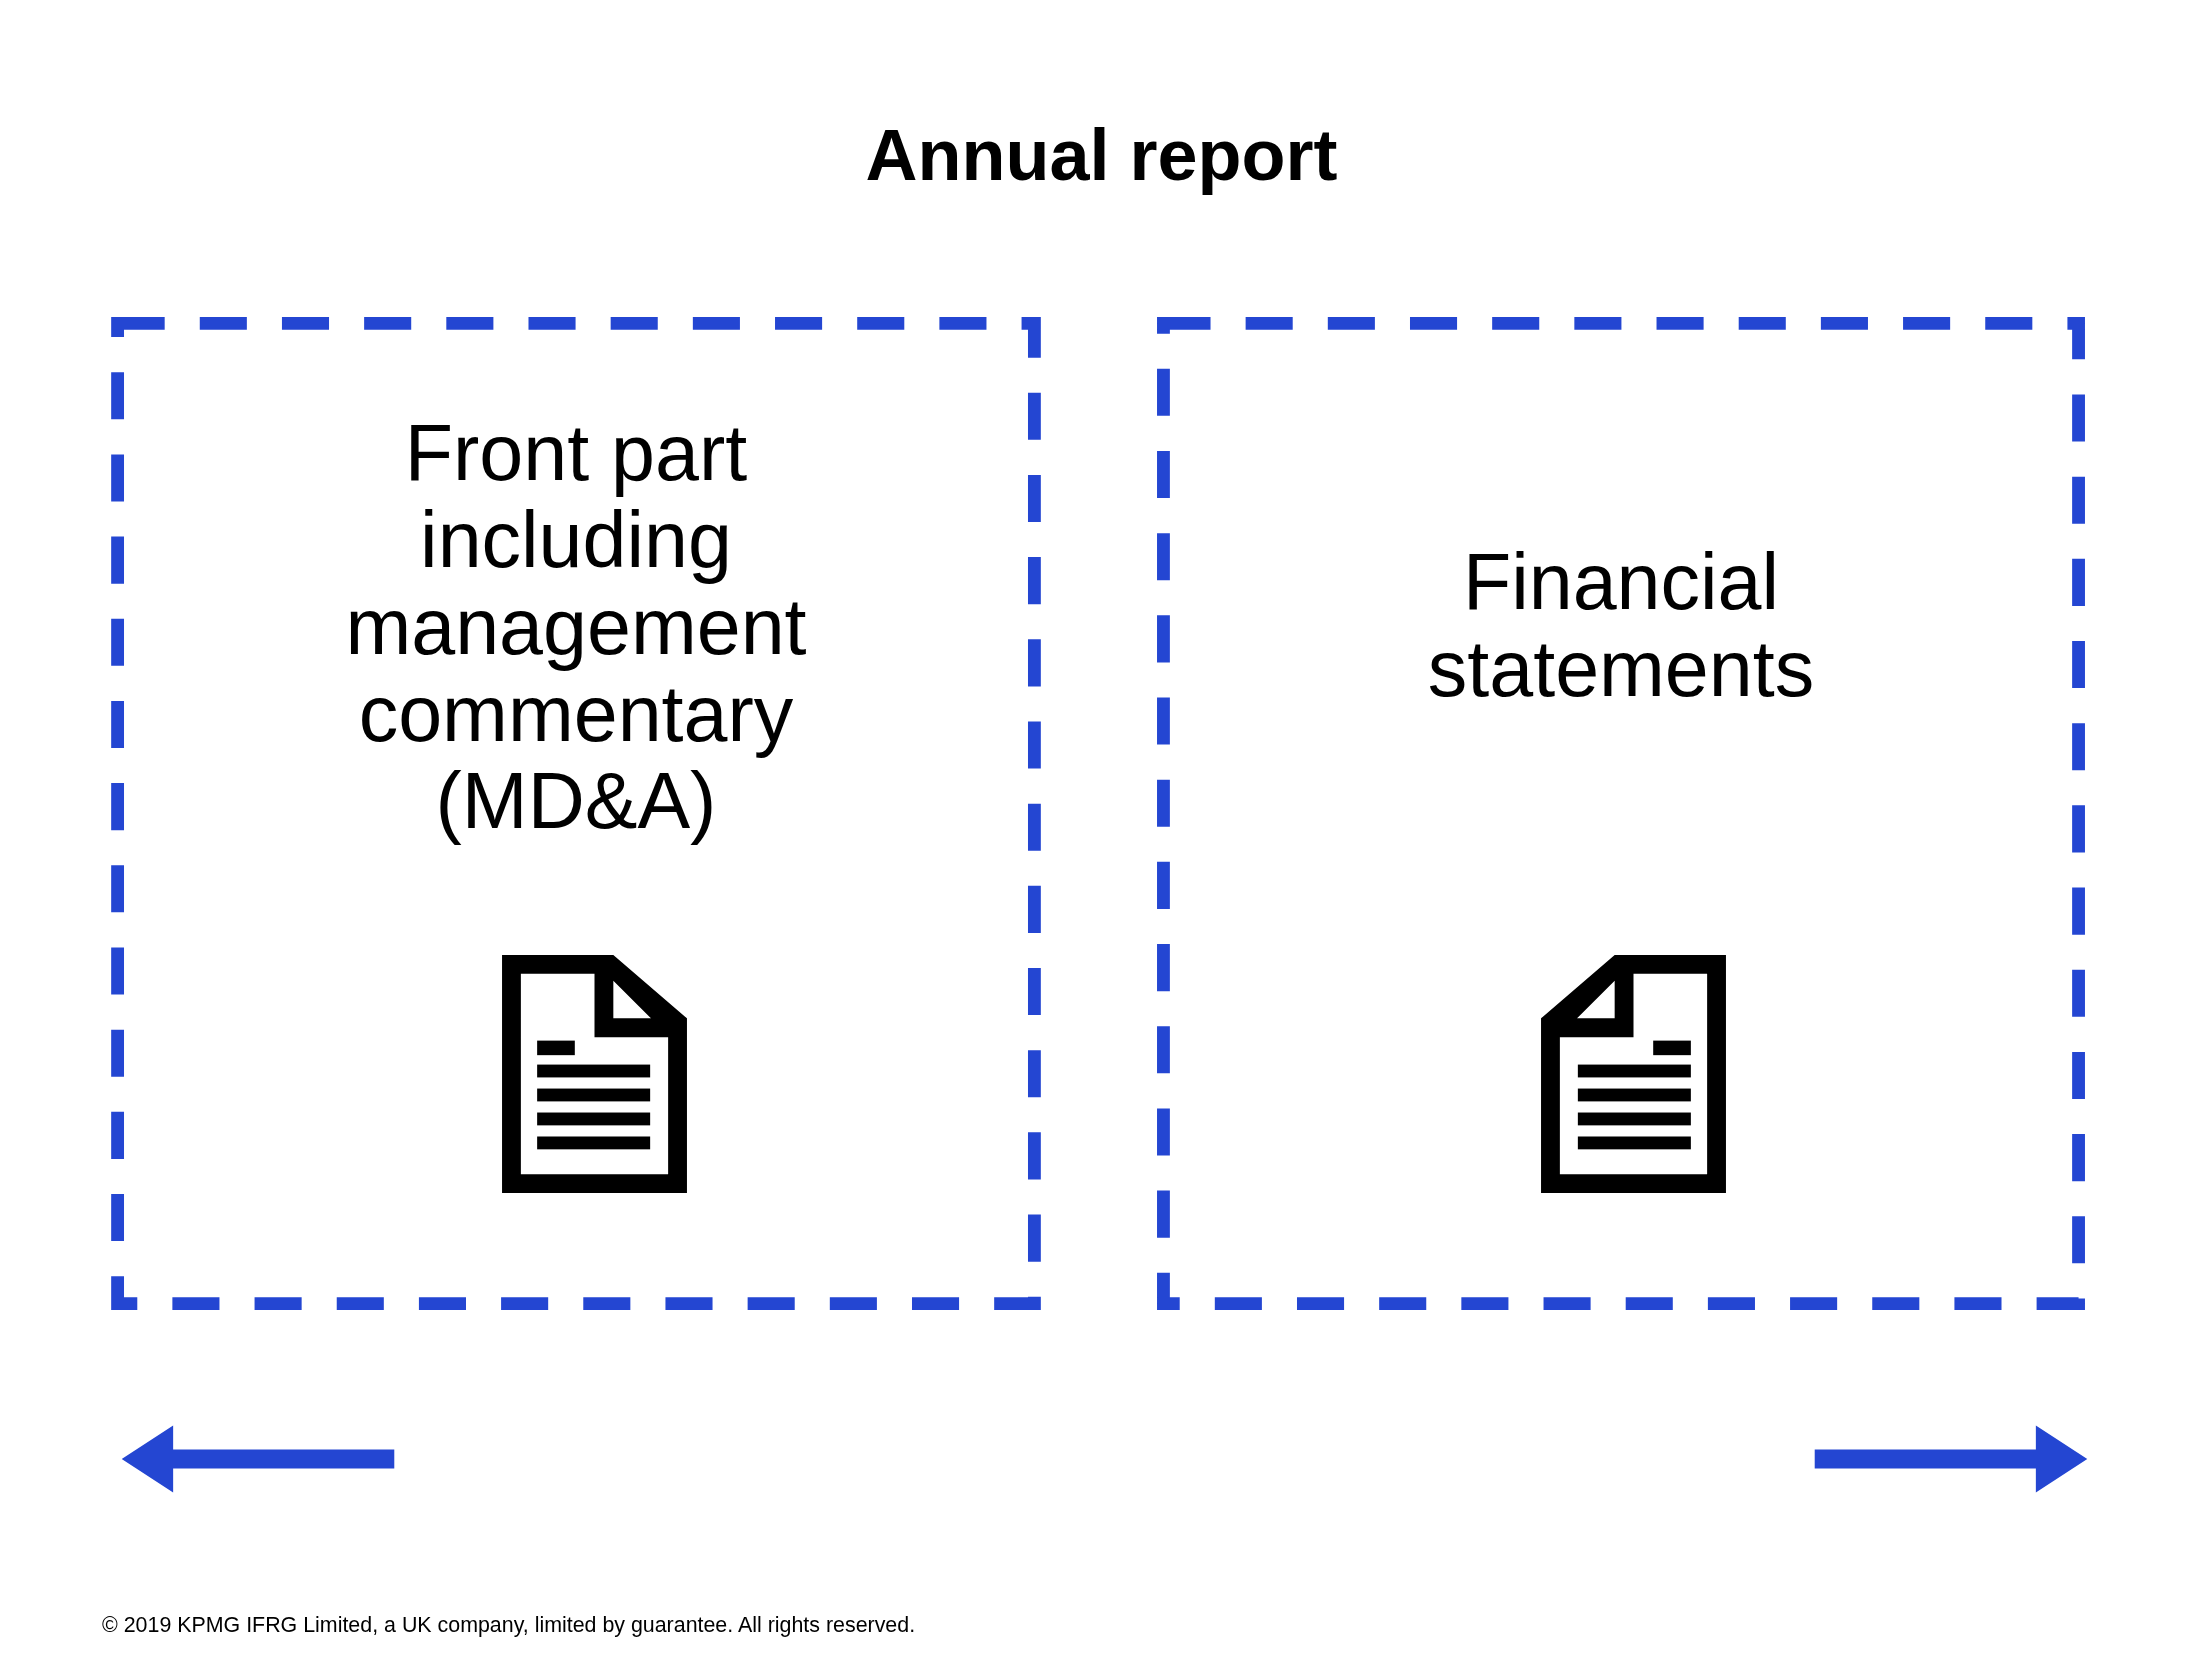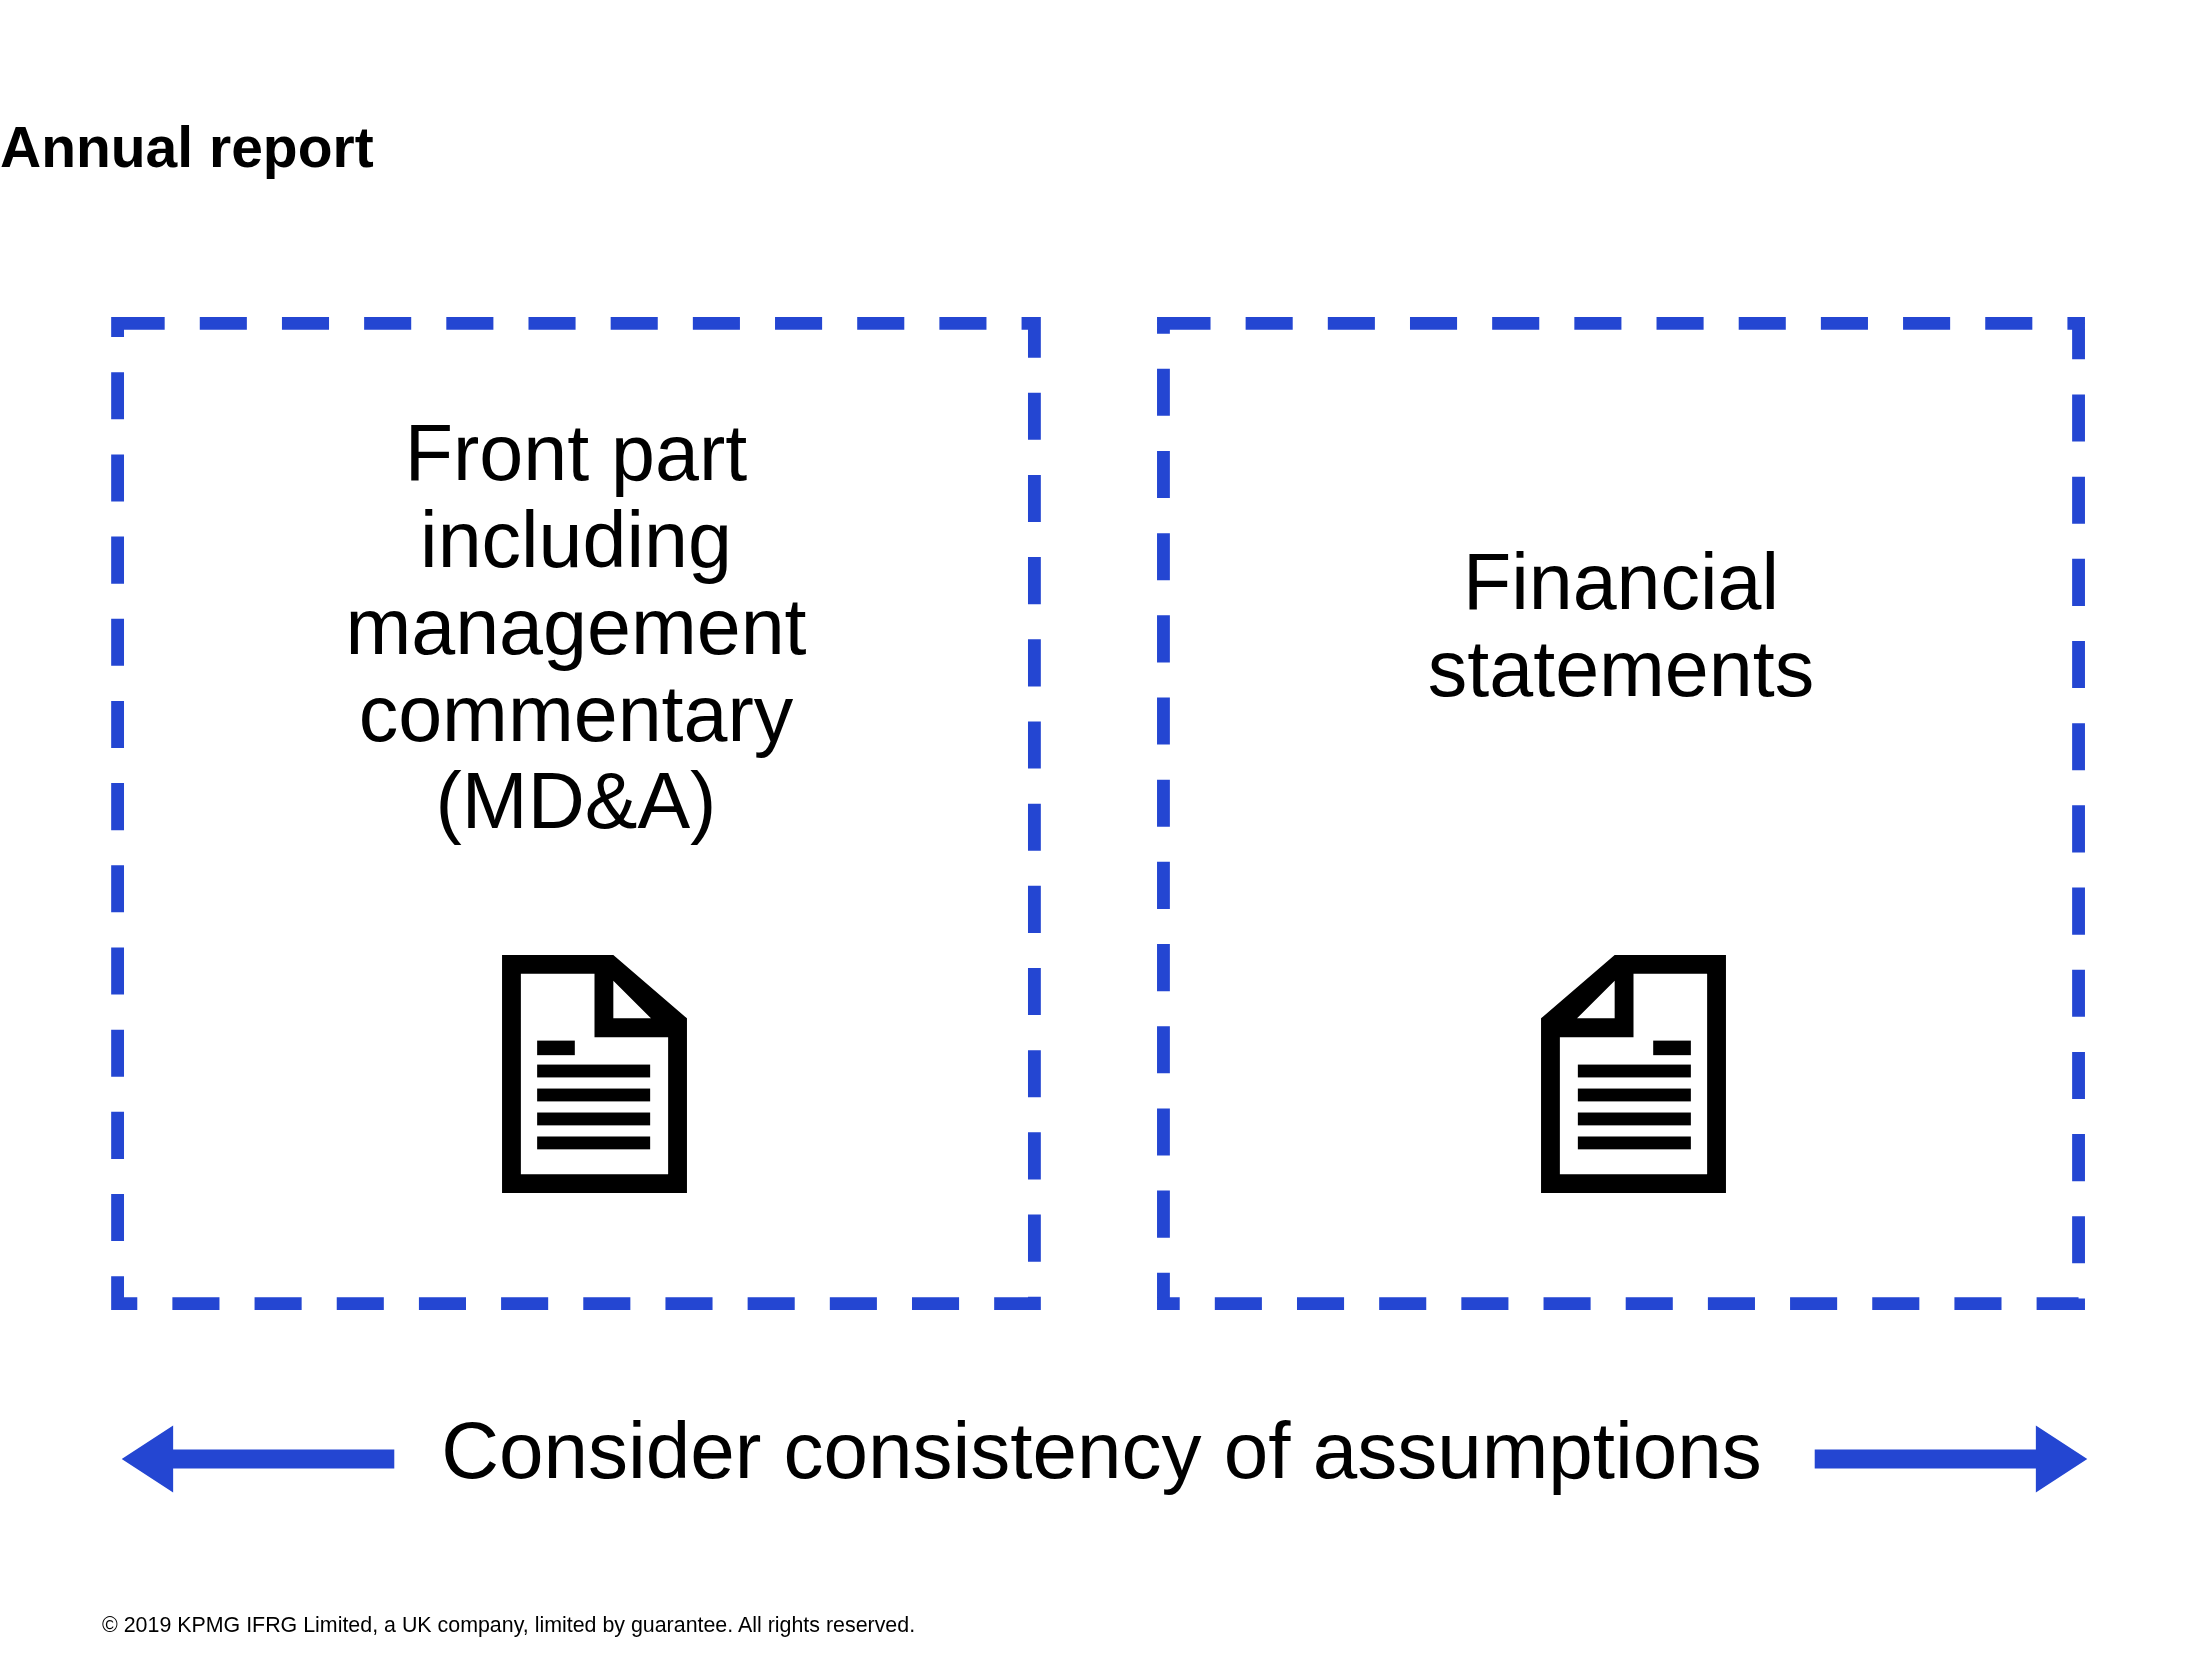--- a/index.html
+++ b/index.html
@@ -7,21 +7,22 @@
     position:relative;
     width:2203px;height:1667px;
     background:#ffffff;
     font-family:"Liberation Sans", sans-serif;
     color:#000;
     overflow:hidden;
   }
   .title{
     position:absolute;
     left:0;top:118px;width:100%;
-    font-size:57px;
+    text-align:center;
+    font-size:72px;
     font-weight:bold;
     line-height:1.05;
     letter-spacing:0px;
   }
   .box{
     position:absolute;
     top:317px;
     width:930px;height:993px;
   }
   .box.left{left:111px;}
@@ -104,21 +105,20 @@
       <rect fill="#000000" x="41" y="156" width="132" height="15"></rect>
       <rect fill="#000000" x="41" y="184" width="132" height="15"></rect>
       <rect fill="#000000" x="41" y="212" width="132" height="15"></rect>
     </svg>
   </div>
 
   <svg class="arrow left" width="276" height="72" viewBox="0 0 322 84">
     <polygon class="accent-fill" fill="#2446D2" points="2,42 62,3 62,31 320,31 320,53 62,53 62,81"></polygon>
   </svg>
 
-  <div class="caption">Consider consistency of assumptions</div>
 
   <svg class="arrow right" width="276" height="72" viewBox="0 0 322 84">
     <polygon class="accent-fill" fill="#2446D2" points="320,42 260,3 260,31 2,31 2,53 260,53 260,81"></polygon>
   </svg>
 
   <div class="footer">© 2019 KPMG IFRG Limited, a UK company, limited by guarantee. All rights reserved.</div>
 
 </div>
 
 

